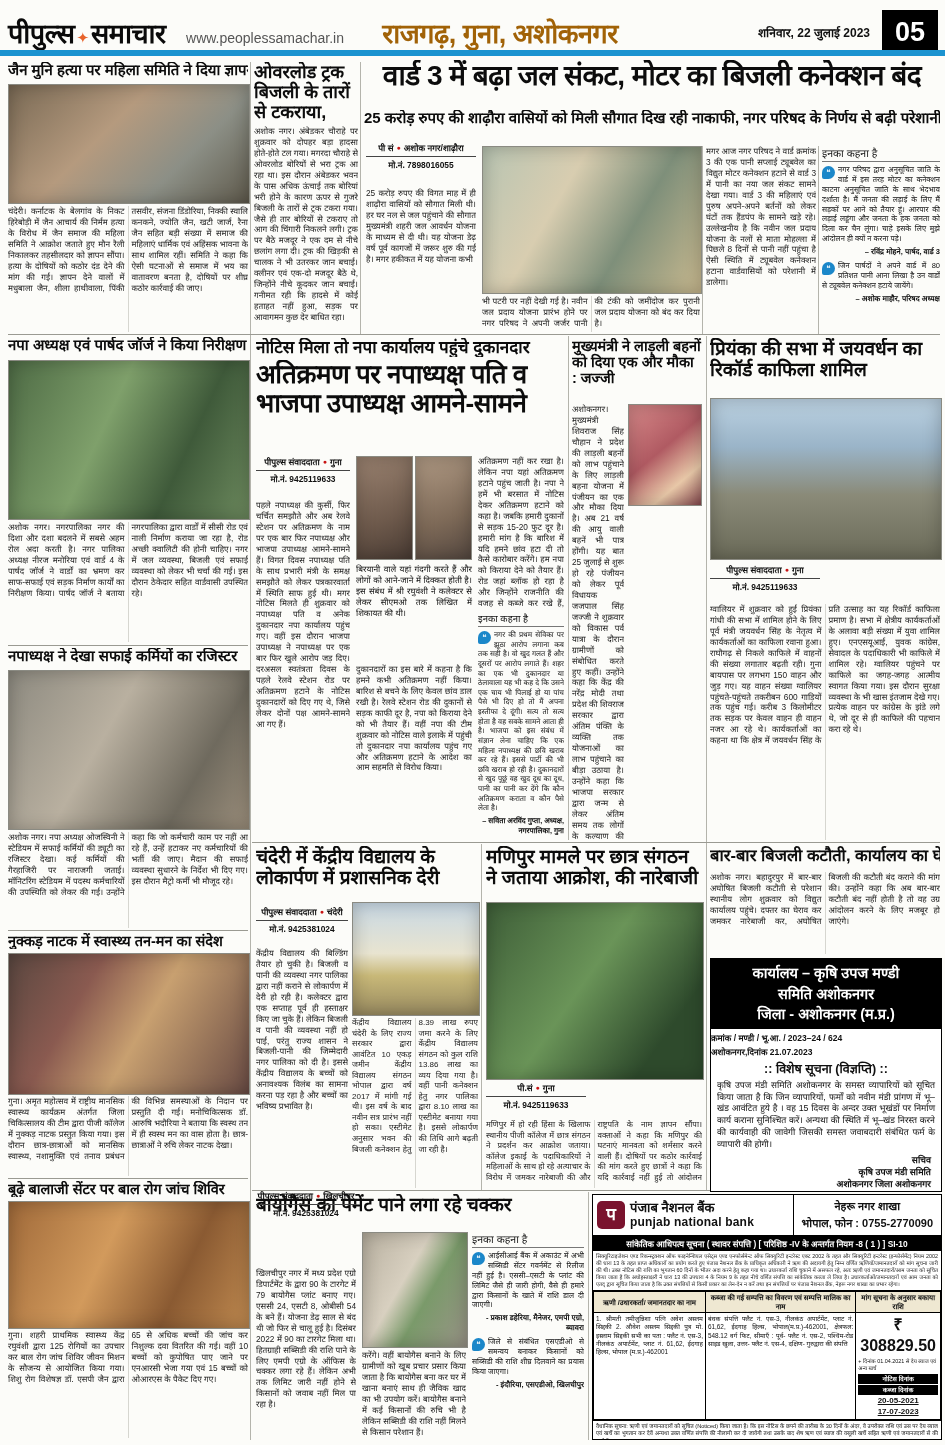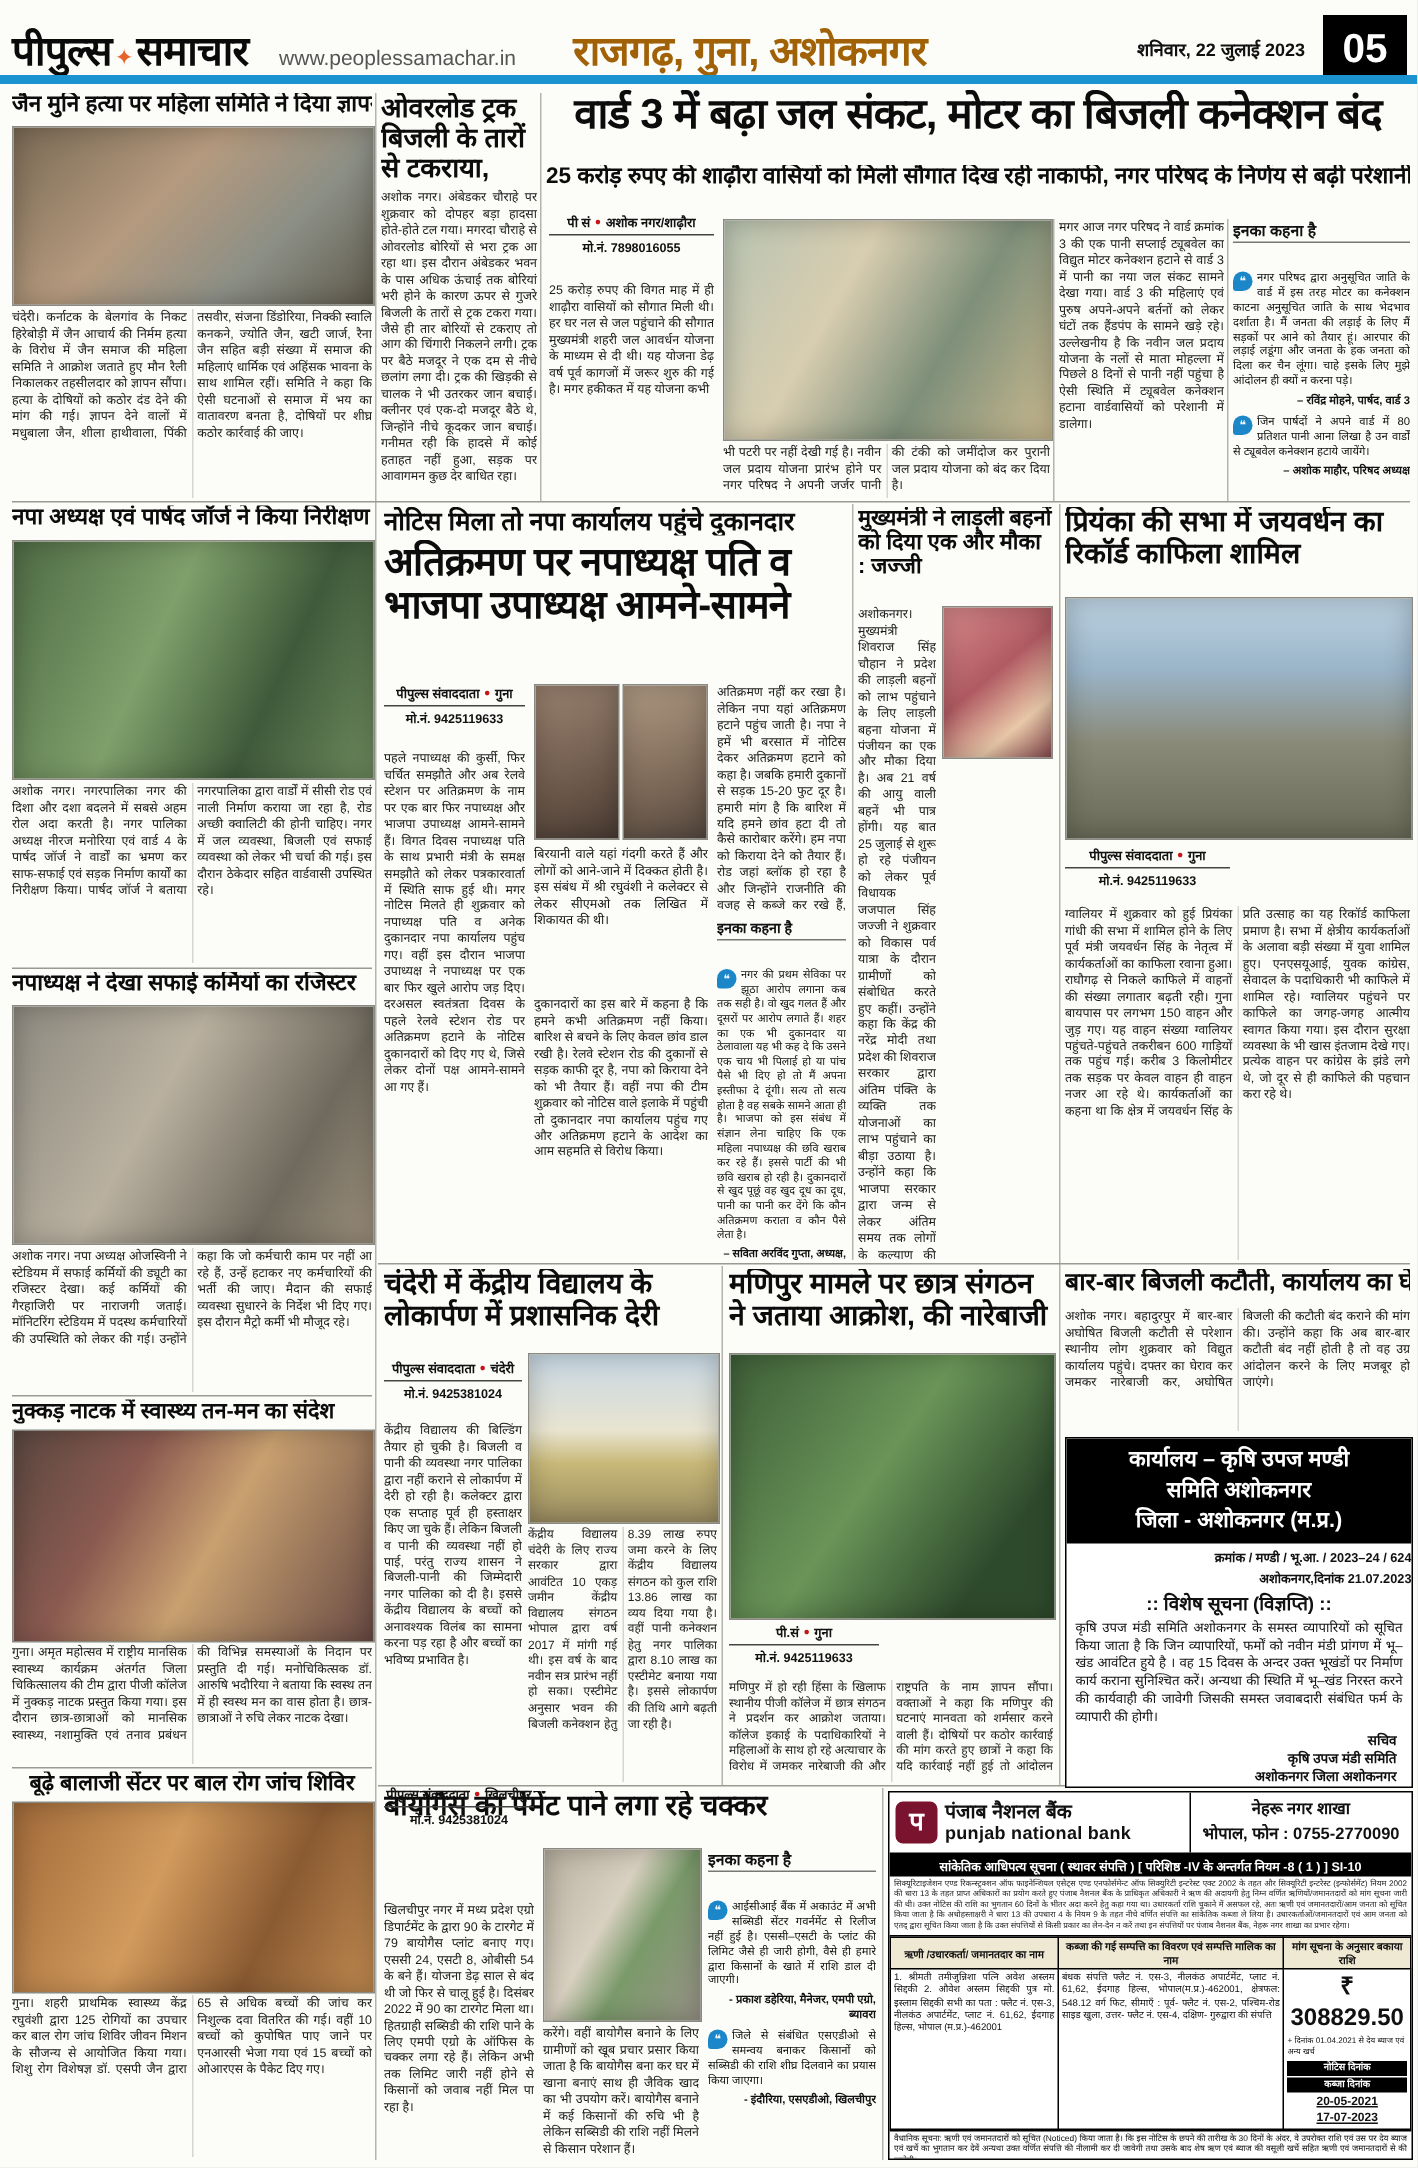--- a/index.html
+++ b/index.html
@@ -6,21 +6,21 @@
   .page{position:relative;width:945px;height:1445px;background:#fcfcf9;margin:0 auto;overflow:hidden;color:#111;}
   .abs{position:absolute;}
   .h{font-weight:700;color:#0c0c0c;line-height:1.12;overflow:hidden;}
   .nowrap{white-space:nowrap;}
   .body-txt{font-size:8.3px;line-height:1.32;text-align:justify;color:#1c1c1c;overflow:hidden;}
   .cols2{column-count:2;column-gap:7px;column-rule:1px solid #d6d6d0;}
   .ph{border:1px solid #8a8a82;box-shadow:inset 0 0 18px rgba(0,0,0,.25);}
   .byline{font-size:8.6px;font-weight:700;text-align:center;border-bottom:1px solid #444;padding-bottom:2px;}
   .phone{font-size:8.4px;font-weight:700;text-align:center;padding-top:2px;}
   .dot::before{content:"●";color:#c81414;font-size:7px;margin:0 3px;vertical-align:1px;}
-  .qhead{font-size:10.5px;font-weight:700;border-bottom:1px solid #777;padding-bottom:1px;margin-bottom:18px;}
+  .qhead{font-size:10.5px;font-weight:400;border-bottom:1px solid #777;padding-bottom:1px;margin-bottom:3px;}
   .qtext{font-size:7.5px;line-height:1.32;text-align:justify;}
   .qattr{font-size:7.5px;font-weight:700;text-align:right;margin:2px 0 5px 0;}
   .qic{float:left;width:13px;height:13px;border-radius:50% 50% 50% 2px;background:#1b87c9;color:#fff;
        font-size:8px;line-height:14px;text-align:center;margin:1px 3px 1px 0;}
   .qic::before{content:"❝";}
   .vr{position:absolute;width:1px;background:#b4b4ac;}
   .hrule{position:absolute;height:1px;background:#9a9a92;}
   
   .logo-txt{font-size:27px;font-weight:700;color:#0a0a0a;letter-spacing:-.5px;}
   .logo-star::before{content:"✦";color:#e8632a;font-size:15px;margin:0 2px;}
@@ -39,21 +39,21 @@
   .ph-port1{background:linear-gradient(160deg,#9a8270,#6e5a4c 60%,#4a3c34);}
   .ph-port2{background:linear-gradient(160deg,#b09a84,#7e6a58 60%,#554840);}
   .ph-cm{background:linear-gradient(140deg,#d88a8a,#b05a62 45%,#e8c8a8 75%,#8a4a50);}
   .ph-pr{background:linear-gradient(180deg,#bcd2e2 0%,#9ab4c8 30%,#8a8a78 60%,#6a6a58);}
   .ph-chan{background:linear-gradient(180deg,#c8d8e4 0%,#e8e4d0 45%,#c8b878 65%,#988a60);}
   .ph-man{background:linear-gradient(125deg,#3e5e38,#6a9458 45%,#2e4a2c 80%);}
   .ph-bio{background:linear-gradient(120deg,#b8b0a0 0%,#d8d0c0 40%,#7a9a6a 60%,#9a9488);}
   
   .mandi{border:1px solid #000;background:#fff;}
   .mandi-head{background:#000;color:#fff;font-weight:700;font-size:14.5px;text-align:center;line-height:1.42;padding:4px 2px;}
-  .mandi-ref{font-size:8.5px;font-weight:700;text-align:right;margin-top:3px;}
+  .mandi-ref{font-size:8.5px;font-weight:700;text-align:left;margin-top:3px;}
   .mandi-title{font-size:12.5px;font-weight:700;text-align:center;margin:3px 0;}
   .mandi-body{font-size:8.8px;line-height:1.35;text-align:justify;padding:0 6px;}
   .mandi-sign{font-size:9px;font-weight:700;text-align:right;padding-right:10px;line-height:1.35;margin-top:3px;}
   
   .pnb{border:1.5px solid #000;background:#fff;font-family:"Liberation Sans",sans-serif;}
   .pnb-top{display:flex;border-bottom:1.5px solid #000;height:40px;}
   .pnb-logo-cell{flex:1.3;display:flex;align-items:center;gap:5px;padding:2px 4px;border-right:1.5px solid #000;}
   .pnb-mark{width:28px;height:28px;background:#7a132e;border-radius:5px;color:#fff;font-size:17px;font-weight:700;
             text-align:center;line-height:28px;}
   .pnb-name-hi{font-size:13px;font-weight:700;line-height:1.05;}
@@ -113,21 +113,21 @@
   <div class="abs body-txt cols2" style="left:8px;top:522px;width:240px;height:120px;">अशोक नगर। नगरपालिका नगर की दिशा और दशा बदलने में सबसे अहम रोल अदा करती है। नगर पालिका अध्यक्ष नीरज मनोरिया एवं वार्ड 4 के पार्षद जॉर्ज ने वार्डों का भ्रमण कर साफ-सफाई एवं सड़क निर्माण कार्यों का निरीक्षण किया। पार्षद जॉर्ज ने बताया नगरपालिका द्वारा वार्डों में सीसी रोड एवं नाली निर्माण कराया जा रहा है, रोड अच्छी क्वालिटी की होनी चाहिए। नगर में जल व्यवस्था, बिजली एवं सफाई व्यवस्था को लेकर भी चर्चा की गई। इस दौरान ठेकेदार सहित वार्डवासी उपस्थित रहे।</div>
 
   <div class="abs h nowrap" style="left:8px;top:648px;width:240px;font-size:15px;">नपाध्यक्ष ने देखा सफाई कर्मियों का रजिस्टर</div>
   <div class="abs ph ph-reg" style="left:8px;top:670px;width:240px;height:158px;"></div>
   <div class="abs body-txt cols2" style="left:8px;top:832px;width:240px;height:96px;">अशोक नगर। नपा अध्यक्ष ओजस्विनी ने स्टेडियम में सफाई कर्मियों की ड्यूटी का रजिस्टर देखा। कई कर्मियों की गैरहाजिरी पर नाराजगी जताई। मॉनिटरिंग स्टेडियम में पदस्थ कर्मचारियों की उपस्थिति को लेकर की गई। उन्होंने कहा कि जो कर्मचारी काम पर नहीं आ रहे हैं, उन्हें हटाकर नए कर्मचारियों की भर्ती की जाए। मैदान की सफाई व्यवस्था सुधारने के निर्देश भी दिए गए। इस दौरान मैट्रो कर्मी भी मौजूद रहे।</div>
 
   <div class="abs h nowrap" style="left:8px;top:933px;width:240px;font-size:14.5px;">नुक्कड़ नाटक में स्वास्थ्य तन-मन का संदेश</div>
   <div class="abs ph ph-natak" style="left:8px;top:953px;width:240px;height:140px;"></div>
   <div class="abs body-txt cols2" style="left:8px;top:1096px;width:240px;height:80px;">गुना। अमृत महोत्सव में राष्ट्रीय मानसिक स्वास्थ्य कार्यक्रम अंतर्गत जिला चिकित्सालय की टीम द्वारा पीजी कॉलेज में नुक्कड़ नाटक प्रस्तुत किया गया। इस दौरान छात्र-छात्राओं को मानसिक स्वास्थ्य, नशामुक्ति एवं तनाव प्रबंधन की विभिन्न समस्याओं के निदान पर प्रस्तुति दी गई। मनोचिकित्सक डॉ. आरुषि भदौरिया ने बताया कि स्वस्थ तन में ही स्वस्थ मन का वास होता है। छात्र-छात्राओं ने रुचि लेकर नाटक देखा।</div>
 
-  <div class="abs h nowrap" style="left:8px;top:1181px;width:240px;font-size:14.5px;text-align:center;">बूढ़े बालाजी सेंटर पर बाल रोग जांच शिविर</div>
+  <div class="abs h nowrap" style="left:8px;top:1181px;width:240px;font-size:14.5px;">बूढ़े बालाजी सेंटर पर बाल रोग जांच शिविर</div>
   <div class="abs ph ph-balaji" style="left:8px;top:1201px;width:240px;height:126px;"></div>
   <div class="abs body-txt cols2" style="left:8px;top:1330px;width:240px;height:108px;">गुना। शहरी प्राथमिक स्वास्थ्य केंद्र रघुवंशी द्वारा 125 रोगियों का उपचार कर बाल रोग जांच शिविर जीवन मिशन के सौजन्य से आयोजित किया गया। शिशु रोग विशेषज्ञ डॉ. एसपी जैन द्वारा 65 से अधिक बच्चों की जांच कर निशुल्क दवा वितरित की गई। वहीं 10 बच्चों को कुपोषित पाए जाने पर एनआरसी भेजा गया एवं 15 बच्चों को ओआरएस के पैकेट दिए गए।</div>
 
   <div class="abs h" style="left:254px;top:62px;width:104px;height:60px;font-size:18px;">ओवरलोड ट्रक बिजली के तारों से टकराया, मजदूर बाल-बाल बचे</div>
   <div class="abs body-txt" style="left:254px;top:126px;width:104px;height:206px;">अशोक नगर। अंबेडकर चौराहे पर शुक्रवार को दोपहर बड़ा हादसा होते-होते टल गया। मगरदा चौराहे से ओवरलोड बोरियों से भरा ट्रक आ रहा था। इस दौरान अंबेडकर भवन के पास अधिक ऊंचाई तक बोरियां भरी होने के कारण ऊपर से गुजरे बिजली के तारों से ट्रक टकरा गया। जैसे ही तार बोरियों से टकराए तो आग की चिंगारी निकलने लगी। ट्रक पर बैठे मजदूर ने एक दम से नीचे छलांग लगा दी। ट्रक की खिड़की से चालक ने भी उतरकर जान बचाई। क्लीनर एवं एक-दो मजदूर बैठे थे, जिन्होंने नीचे कूदकर जान बचाई। गनीमत रही कि हादसे में कोई हताहत नहीं हुआ, सड़क पर आवागमन कुछ देर बाधित रहा।</div>
 
   <div class="abs h nowrap" style="left:364px;top:60px;width:576px;font-size:28px;text-align:center;letter-spacing:-.5px;">वार्ड 3 में बढ़ा जल संकट, मोटर का बिजली कनेक्शन बंद</div>
   <div class="abs h nowrap" style="left:364px;top:110px;width:576px;font-size:15px;text-align:center;">25 करोड़ रुपए की शाढ़ौरा वासियों को मिली सौगात दिख रही नाकाफी, नगर परिषद के निर्णय से बढ़ी परेशानी</div>
   <div class="abs" style="left:366px;top:142px;width:110px;">
     <div class="byline"><span>पी सं</span><span class="dot"></span><span>अशोक नगर/शाढ़ौरा</span></div>

